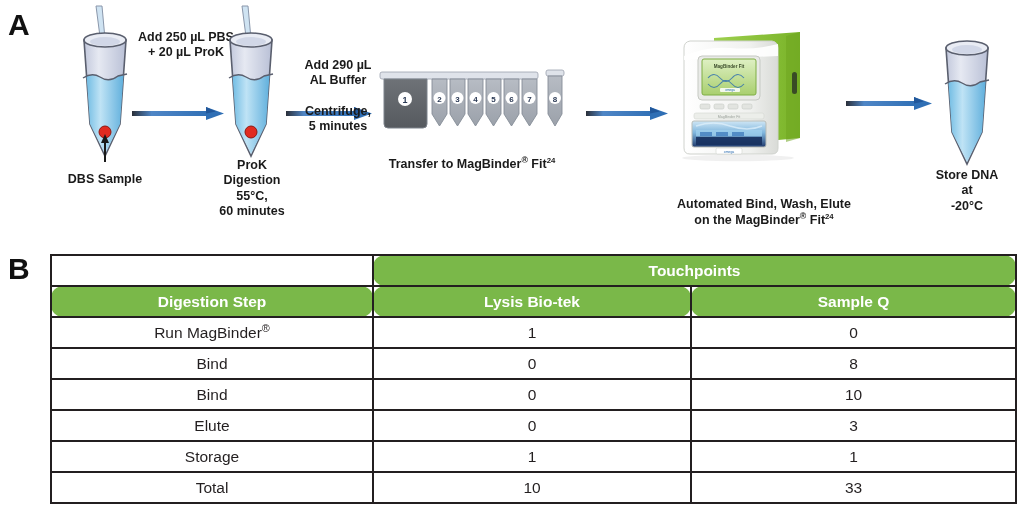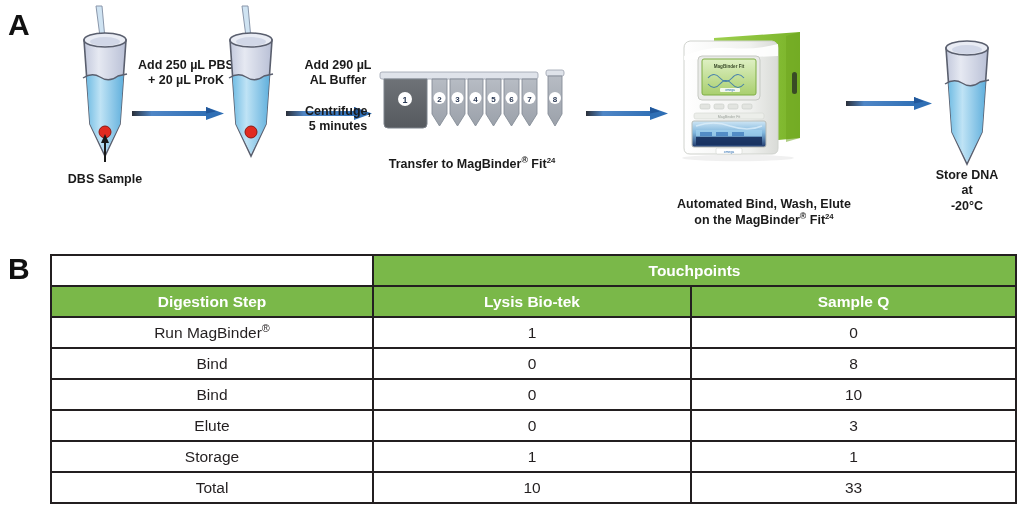--- a/index.html
+++ b/index.html
@@ -65,20 +65,21 @@
     padding:0;
     height:29px;
     font-weight:normal;
     color:#231f20;
   }
   table.tp th{
     background:#7ab849;
     color:#ffffff;
     font-weight:bold;
     font-size:15.5px;
+    border-radius:12px;
   }
   td.blank{border:none;background:transparent;}
   .col-step{width:322px;}
   .col-omega{width:318px;}
   .col-q{width:325px;}
   sup{font-size:0.62em;vertical-align:super;line-height:0;}
   .reg{font-size:0.70em;vertical-align:super;line-height:0;}
 </style>
 </head>
 <body>
@@ -119,21 +120,21 @@
       <ellipse cx="43" cy="37.5" rx="15" ry="4.4" fill="#ccd3e4" stroke="none" opacity="0.85"></ellipse>
 
       <circle cx="43" cy="128" r="6" fill="#e02b20" stroke="#8d1710" stroke-width="1"></circle>
 
       <line x1="43" y1="134" x2="43" y2="158" stroke="#1a1a1a" stroke-width="2"></line>
       <polygon points="43,130 39,139 47,139" fill="#1a1a1a"></polygon>
     </svg>
   </div>
   <div class="wf-text" style="left:38px;top:172px;width:134px;">DBS Sample</div>
 
-  <div class="wf-text" style="left:122px;top:58px;width:128px;">Add 250 µL PBS
+  <div class="wf-text" style="left:122px;top:30px;width:128px;">Add 250 µL PBS
 + 20 µL ProK</div>
   <div class="arrow" style="left:132px;top:106px;">
     <svg width="92" height="16" viewBox="0 0 92 16">
       <defs>
         <linearGradient id="agrad1" x1="0" y1="0" x2="1" y2="0">
           <stop offset="0%" stop-color="#2b2f38"></stop>
           <stop offset="25%" stop-color="#4f86c6"></stop>
           <stop offset="100%" stop-color="#2f6fb5"></stop>
         </linearGradient>
       </defs>
@@ -154,20 +155,24 @@
       <path d="M22,36 L64,36 L58,120 Q43,152 43,152 Q43,152 28,120 Z" fill="url(#tbody)" stroke="#5a5f6e" stroke-width="1.6"></path>
       <g clip-path="url(#tclip2)">
         <path d="M20,74 Q30,68 38,73 Q47,79 56,72 L66,70 L66,155 L20,155 Z" fill="url(#tliq)"></path>
       </g>
       <path d="M21,74 Q30,68 38,73 Q47,79 56,72 L65,70" fill="none" stroke="#5a5f6e" stroke-width="1.4"></path>
       <ellipse cx="43" cy="36" rx="21" ry="7" fill="#e9ecf4" stroke="#5a5f6e" stroke-width="1.6"></ellipse>
       <ellipse cx="43" cy="37.5" rx="15" ry="4.4" fill="#ccd3e4" opacity="0.85"></ellipse>
       <circle cx="43" cy="128" r="6" fill="#e02b20" stroke="#8d1710" stroke-width="1"></circle>
     </svg>
   </div>
+  <div class="wf-text" style="left:188px;top:158px;width:128px;">ProK
+Digestion
+55°C,
+60 minutes</div>
 
   <div class="wf-text" style="left:288px;top:58px;width:100px;">Add 290 µL
 AL Buffer</div>
   <div class="arrow" style="left:286px;top:106px;">
     <svg width="86" height="16" viewBox="0 0 86 16">
       <rect x="0" y="5" width="72" height="5" fill="url(#agrad1)"></rect>
       <polygon points="68,1 86,7.5 68,14" fill="#2f6fb5"></polygon>
       <polygon points="68,1 78,5.5 68,7.5" fill="#21579a"></polygon>
     </svg>
   </div>

